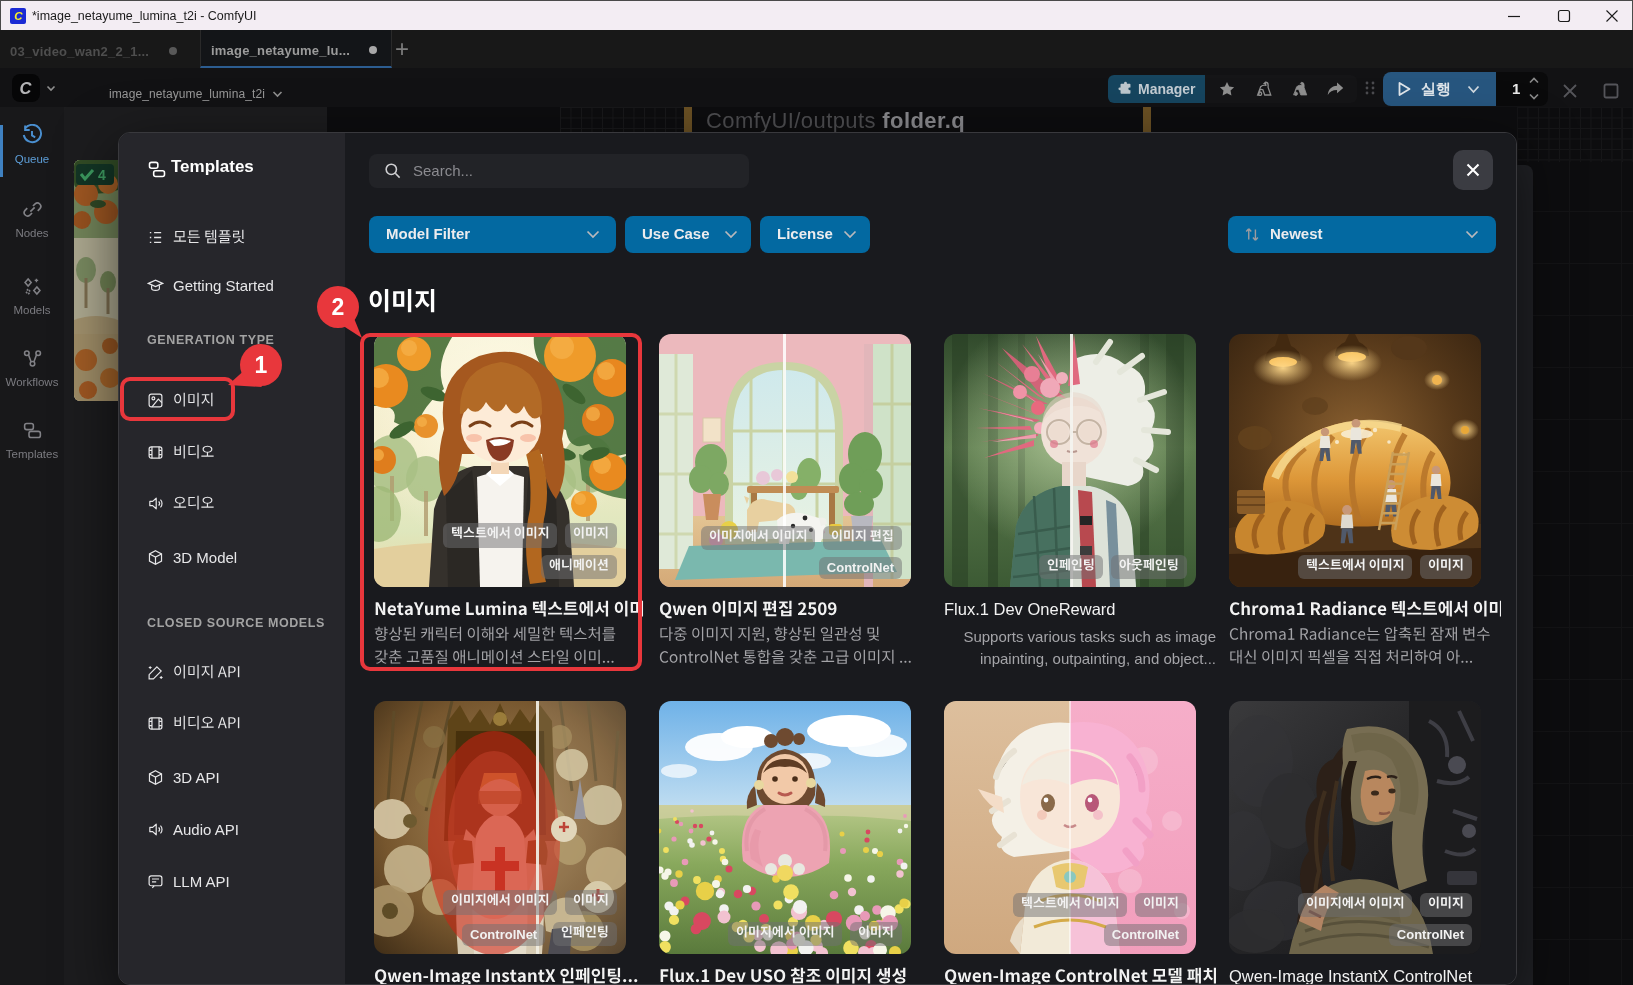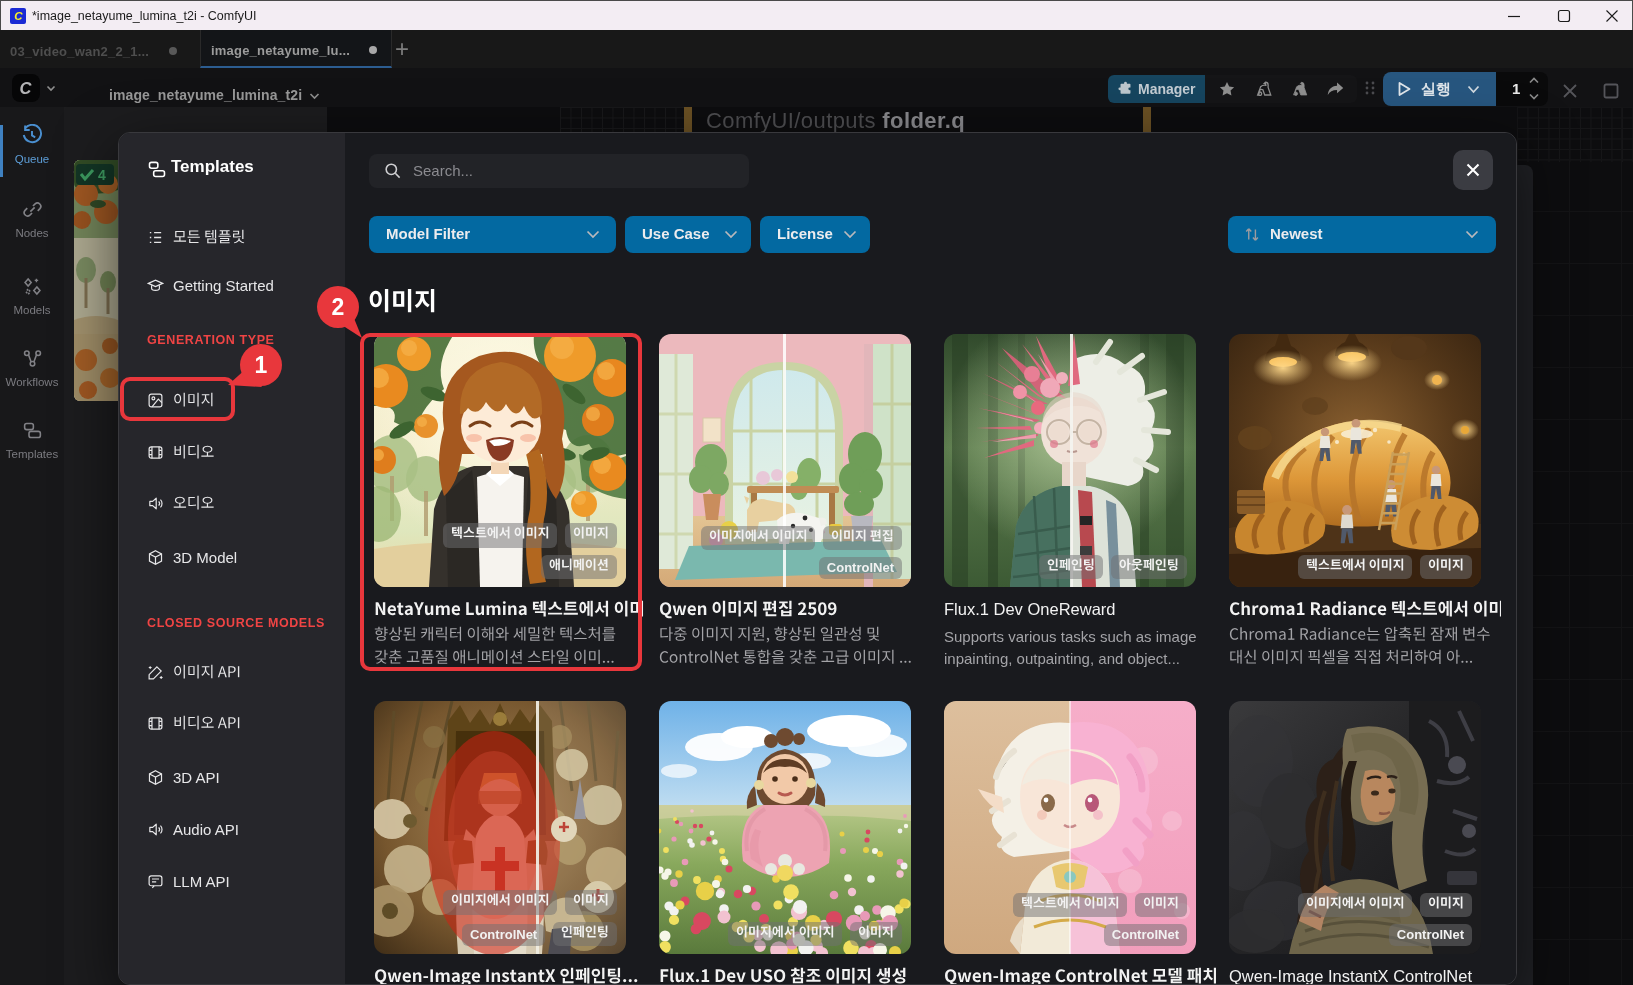--- a/index.html
+++ b/index.html
@@ -20,21 +20,21 @@
 .tab1text { left:10px; top:14px; font-size:13px; color:#4e4e4e; position:absolute; font-weight:700; letter-spacing:.2px;}
 .tabdot1 { left:169px; top:17px; width:8px; height:8px; border-radius:50%; background:#585858; position:absolute;}
 #tab2 { position:absolute; left:200px; top:0; width:192px; height:38px; background:#131518; border-left:1px solid #2a2a2a; border-right:1px solid #2a2a2a; border-bottom:2px solid #2c5d91; }
 #tab2 .t { position:absolute; left:10px; top:13px; font-size:13px; color:#9b9b9b; font-weight:700; letter-spacing:.2px;}
 #tab2 .dot { position:absolute; left:168px; top:16px; width:8px; height:8px; border-radius:50%; background:#a8a8a8; }
 .plusbtn { left:395px; top:11px; position:absolute; color:#7e7e7e; font-size:24px; font-weight:300; line-height:16px;}
 
 
 #menubar { left:0; top:68px; width:1633px; height:39px; background:#121214; }
 #logosq { left:12px; top:6px; width:28px; height:28px; background:#060607; border-radius:8px; }
-#wfname { left:81px; top:19px; font-size:14px; font-weight:700; letter-spacing:.1px; color:#989898;padding-left:28px; }
+#wfname { left:81px; top:19px; font-size:12px; font-weight:400; letter-spacing:.1px; color:#989898;padding-left:28px; }
 #managerbtn { left:1108px; top:7px; width:97px; height:28px; background:#16455f; border-radius:6px 0 0 6px; }
 #managerbtn .txt { position:absolute; left:30px; top:6px; font-size:14px; font-weight:700; color:#c3ccd3; }
 #icongroup { left:1205px; top:7px; width:152px; height:28px; background:#151517; border-radius:0 6px 6px 0; }
 #runbtn { left:1383px; top:4px; width:113px; height:34px; background:#27567f; border-radius:8px 0 0 8px; }
 #runbtn .txt { position:absolute; left:38px; top:8px; font-size:15px; font-weight:700; color:#dfe5ea; }
 #cntbox { left:1496px; top:4px; width:52px; height:34px; background:#0a0a0b; border-radius:0 8px 8px 0; }
 #cntbox .n { position:absolute; left:16px; top:8px; font-size:15px; font-weight:700; color:#e8e8e8; }
 
 
 #canvas { left:0; top:107px; width:1633px; height:878px; background:#0d0d0f; }
@@ -55,21 +55,21 @@
 #qtitle { left:73px; top:119px; font-size:15px; color:#9d9d9d; font-weight:700;margin-top:44px; }
 #qthumb { left:74px; top:160px; width:44px; height:241px; border-radius:6px 0 0 6px; overflow:hidden; }
 
 
 #backpanel { left:1508px; top:165px; width:25px; height:820px; background:#202125; border-radius:8px 8px 0 0; }
 #modal { left:118px; top:132px; width:1399px; height:853px; background:#191a1e; border-radius:12px; border:1px solid #39393d; box-shadow:0 18px 60px rgba(0,0,0,.6); overflow:hidden; }
 #msidebar { position:absolute; left:0; top:0; width:226px; height:853px; background:#26262b; }
 .mhead { position:absolute; left:52px; top:24px; font-size:17px; font-weight:700; color:#fff; }
 .sideitem { position:absolute; left:28px; font-size:15px; color:#e4e4e6; font-weight:400;}
 .sideitem .ic { display:inline-block; width:17px; vertical-align:-3px; margin-right:9px; }
-.sidelabel { position:absolute; left:28px; font-size:12.5px; font-weight:700; color:#ef4444; letter-spacing:.6px; }
+.sidelabel { position:absolute; left:28px; font-size:12.5px; font-weight:700; color:#a3a3a3; letter-spacing:.6px; }
 
 #mcontent { position:absolute; left:226px; top:0; width:1173px; height:853px; background:#191a1e; }
 #searchbox { position:absolute; left:24px; top:21px; width:380px; height:34px; background:#222327; border-radius:8px; }
 #searchbox .ph { position:absolute; left:44px; top:8px; font-size:15px; color:#8b8b90; }
 .filterbtn { position:absolute; top:83px; height:37px; background:#0369a1; border-radius:8px; color:#ececee; font-size:15px; font-weight:700; }
 #xbtn { position:absolute; left:1108px; top:17px; width:40px; height:40px; background:#3b3c42; border-radius:10px; }
 
 #secttitle { position:absolute; left:23px; top:155px; }
 .kt { display:inline-block; }
 .sideitem { display:flex; align-items:center; height:22px; }
@@ -1096,21 +1096,21 @@
                       <use href="#g700_C544" x="0"></use>
                       <use href="#g700_C6C3" x="920"></use>
                       <use href="#g700_D398" x="1840"></use>
                       <use href="#g700_C778" x="2760"></use>
                       <use href="#g700_D305" x="3680"></use>
                     </g>
                   </svg></span></div>
             </div>
         </div>
         <div class="cardtitle"><span class="latt">Flux.1 Dev OneReward</span></div>
-        <div class="carddesc" style="font-size:15px;">Supports various tasks such as image<br>inpainting, outpainting, and object...</div>
+        <div class="carddesc" style="font-size:15px;text-align:right;">Supports various tasks such as image<br>inpainting, outpainting, and object...</div>
       </div>
       <div class="card" style="left:884px;top:201px;">
         <div class="cardimg" id="art4"><svg width="252" height="253" viewBox="0 0 252 253" preserveAspectRatio="none">
               <defs>
                 <radialGradient id="a4bg" cx=".5" cy=".42" r=".8">
                   <stop offset="0" stop-color="#8a6030"></stop>
                   <stop offset=".5" stop-color="#57391a"></stop>
                   <stop offset="1" stop-color="#2c1c0d"></stop>
                 </radialGradient>
                 <linearGradient id="a4cr" x1="0" y1="0" x2="0" y2="1">

